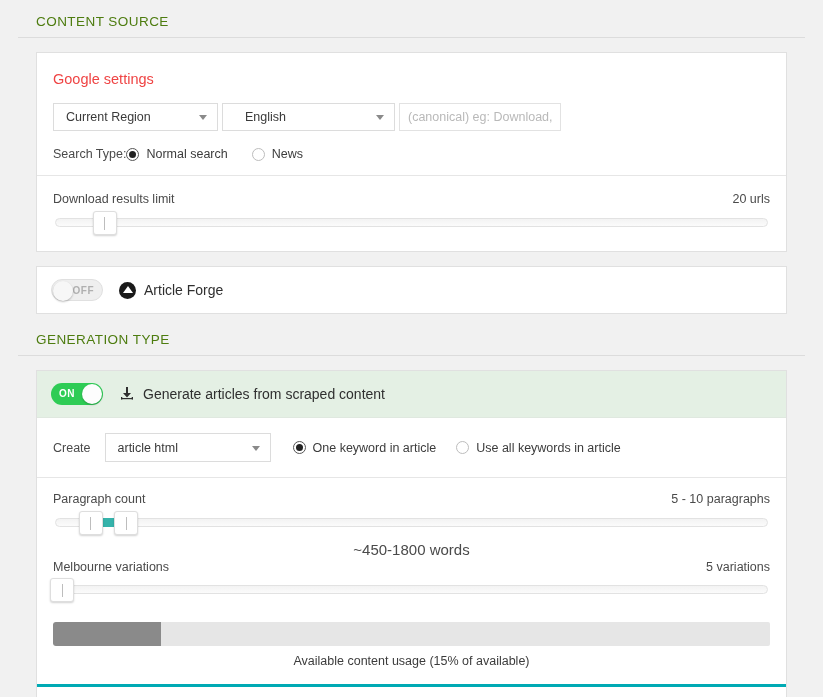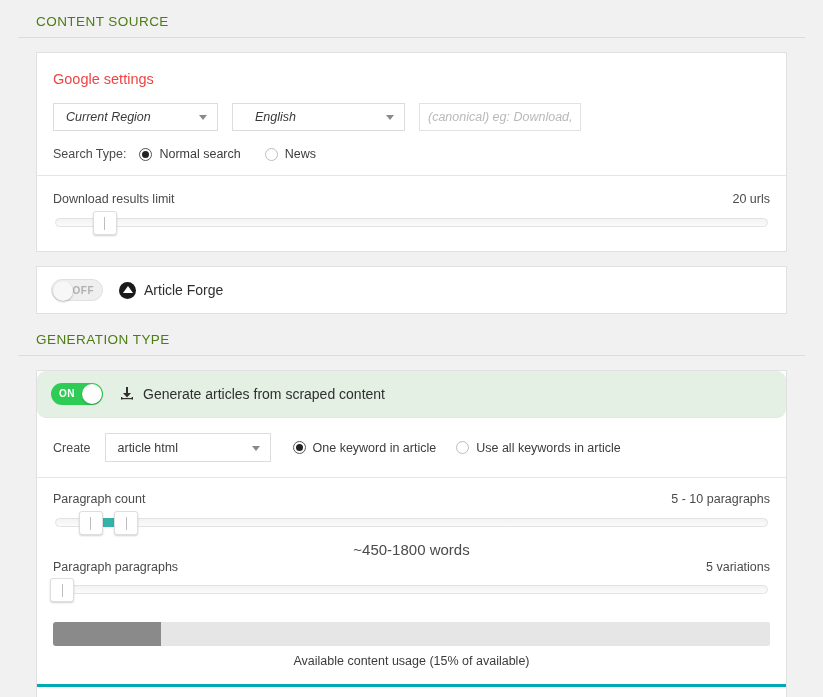--- a/index.html
+++ b/index.html
@@ -34,21 +34,21 @@
   .block + .block { border-top: 1px solid #e6e6e6; }
 
   .panel-title {
     font-size: 14.5px;
     color: #ef4444;
     margin: 4px 0 16px 0;
   }
 
   
   .row { display: flex; align-items: center; }
-  .row.gap { gap: 14px; font-style: italic; }
+  .row.gap { gap: 4px; }
 
   .select {
     position: relative;
     height: 28px;
     border: 1px solid #dcdcdc;
     background: #fff;
     display: flex;
     align-items: center;
     padding: 0 26px 0 12px;
     font-size: 12.5px;
@@ -77,21 +77,21 @@
     color: #b9b9b9;
     padding: 0 8px;
     display: flex; align-items: center;
     overflow: hidden;
     white-space: nowrap;
   }
 
   .field-label { font-size: 12.5px; color: #4a4a4a; }
 
   
-  .radio-group { display: flex; align-items: center; margin-left: 13px; }
+  .radio-group { display: flex; align-items: center; }
   .radio {
     display: flex; align-items: center;
     cursor: pointer;
     font-size: 12.5px;
     color: #3c3c3c;
   }
   .radio .dot {
     width: 13px; height: 13px;
     border-radius: 50%;
     border: 1px solid #bdbdbd;
@@ -180,21 +180,21 @@
     font-weight: bold;
     letter-spacing: .5px;
   }
   .toggle.off { background: #efefef; border: 1px solid #e0e0e0; }
   .toggle.off .knob { left: 1px; background: #f7f7f7; }
   .toggle.off .lbl { right: 8px; color: #b0b0b0; }
   .toggle.on { background: #2ecc55; }
   .toggle.on .knob { right: 1px; }
   .toggle.on .lbl { left: 8px; color: #ffffff; }
 
-  .toggle-row { display: flex; align-items: center; padding: 12px 14px; border-radius: 9px; }
+  .toggle-row { display: flex; align-items: center; padding: 12px 14px; }
   .toggle-row .name {
     font-size: 14px; color: #2f2f2f;
     margin-left: 14px;
   }
   .toggle-row .ico { margin-left: 16px; display: flex; align-items: center; }
 
   .green-band {
     background: #e4f0e4;
     border-bottom: 1px solid #dfe8df;
   }
@@ -355,21 +355,21 @@
       <div class="slider">
         <div class="track"></div>
         <div class="fill" id="pc-fill" style="left: 5%; width: 5%;"></div>
         <div class="handle" id="pc-low" style="left: 5%;"></div>
         <div class="handle" id="pc-high" style="left: 10%;"></div>
       </div>
 
       <div class="mid-note">~450-1800 words</div>
 
       <div class="slider-head" style="margin-bottom:11px;">
-        <span>Paragraph paragraphs</span>
+        <span>Melbourne variations</span>
         <span class="val">5 variations</span>
       </div>
       <div class="slider" style="margin-bottom:12px;">
         <div class="track"></div>
         <div class="handle" id="pv-handle" style="left: 1%;"></div>
       </div>
     </div>
 
     <div class="usage-wrap">
       <div class="usage-bar">

